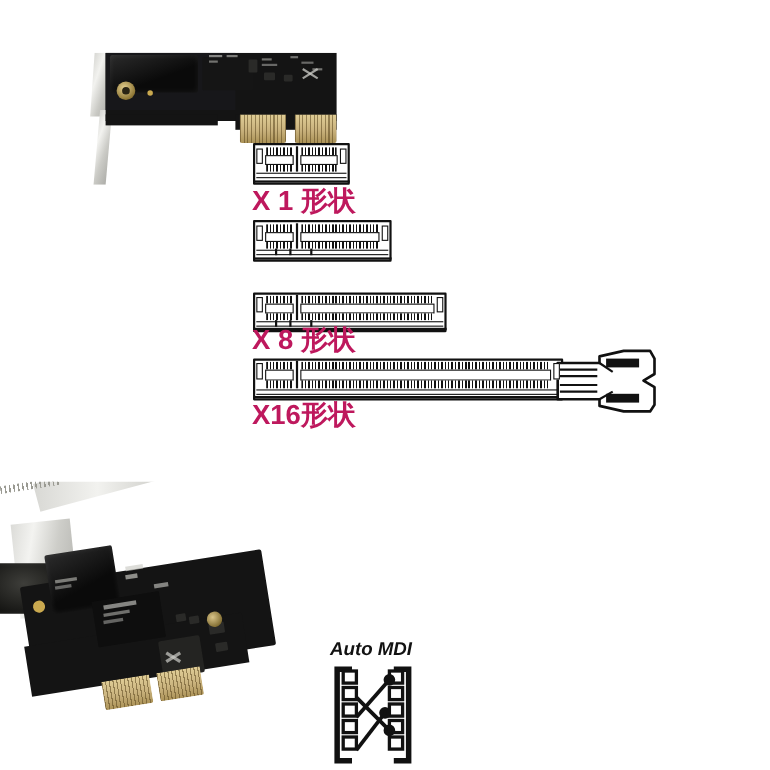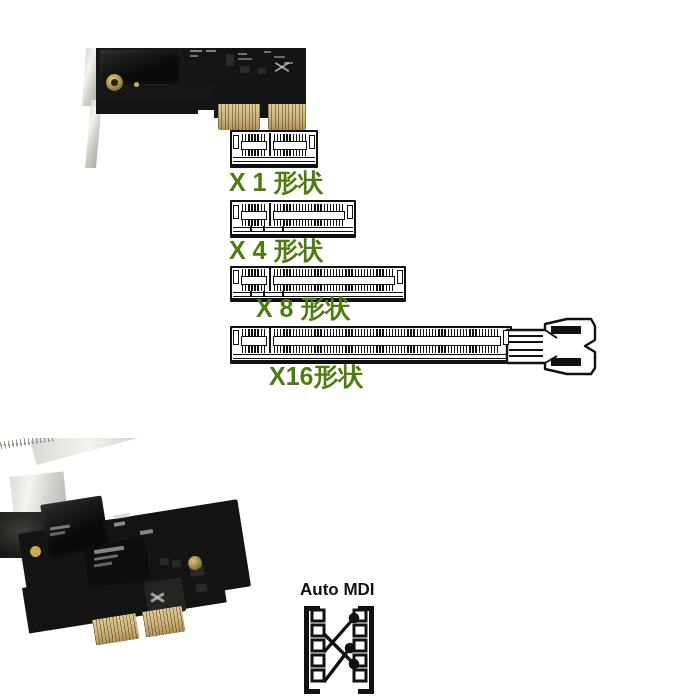--- a/index.html
+++ b/index.html
@@ -13,21 +13,21 @@
   
   .heading{
     position:absolute;color:#0b0b0b;font-weight:bold;white-space:nowrap;
     letter-spacing:-0.2px;
   }
   #title-1{left:104px;top:14px;font-size:27px;}
   #title-2{left:158px;top:422px;font-size:26px;}
 
   
   .slot-label{
-    position:absolute;font-weight:bold;font-size:25px;color:#4d7c0f;
+    position:absolute;font-weight:bold;font-size:25px;color:#be185d;
     white-space:nowrap;letter-spacing:0px;
   }
 
   
   .slot{position:absolute;}
   .slot .body{
     position:absolute;left:0;top:0;right:0;bottom:0;
     background:#ffffff;border:2.2px solid #111;border-radius:1px;
     box-sizing:border-box;
   }
@@ -85,21 +85,21 @@
     border-radius:2px;box-shadow:inset 0 0 6px rgba(255,255,255,.07);
   }
 
   
   #photo-bottom{left:0px;top:438px;width:268px;height:248px;}
 
   
   .icon-wrap{position:absolute;}
   .icon-wrap svg{display:block;}
   .icon-caption{
-    position:absolute;font-weight:bold;font-size:17px;color:#121212;white-space:nowrap;
+    position:absolute;font-weight:bold;font-size:17px;color:#121212;white-space:nowrap;font-style:italic;
   }
 </style>
 </head>
 <body>
 
 <div class="canvas">
 
 
   <div class="photo" id="photo-top">
 
@@ -164,40 +164,39 @@
     <div class="channel" style="left:43px;top:11px;width:72px;height:9px;"></div>
     <div class="pins" style="left:12px;top:20px;width:24px;height:6px;"></div>
     <div class="pins" style="left:44px;top:20px;width:70px;height:6px;"></div>
     <div class="divider" style="left:39px;top:3px;height:23px;"></div>
     <div class="divider" style="left:20px;top:26px;height:6px;"></div>
     <div class="divider" style="left:33px;top:26px;height:6px;"></div>
     <div class="divider" style="left:52px;top:26px;height:6px;"></div>
     <div class="rail" style="top:27px;height:5px;"></div>
     <div class="baseline" style="bottom:2px;"></div>
   </div>
-  <div class="slot-label" style="left:229px;top:234px;">X 4 形状</div>
 
   <div class="slot" id="slot-x8" style="left:230px;top:266px;width:176px;height:36px;">
     <div class="body"></div>
     <div class="endtab" style="left:3px;top:4px;width:6px;height:14px;"></div>
     <div class="endtab" style="right:3px;top:4px;width:6px;height:14px;"></div>
     <div class="pins" style="left:12px;top:3px;width:24px;height:7px;"></div>
     <div class="pins" style="left:44px;top:3px;width:120px;height:7px;"></div>
     <div class="channel" style="left:11px;top:10px;width:26px;height:9px;"></div>
     <div class="channel" style="left:43px;top:10px;width:122px;height:9px;"></div>
     <div class="pins" style="left:12px;top:19px;width:24px;height:6px;"></div>
     <div class="pins" style="left:44px;top:19px;width:120px;height:6px;"></div>
     <div class="divider" style="left:39px;top:2px;height:23px;"></div>
     <div class="divider" style="left:20px;top:25px;height:6px;"></div>
     <div class="divider" style="left:33px;top:25px;height:6px;"></div>
     <div class="divider" style="left:52px;top:25px;height:6px;"></div>
     <div class="rail" style="top:26px;height:5px;"></div>
     <div class="baseline" style="bottom:2px;"></div>
   </div>
-  <div class="slot-label" style="left:229px;top:292px;margin-left:27px;">X 8 形状</div>
+  <div class="slot-label" style="left:229px;top:292px;">X 8 形状</div>
 
   <div class="slot" id="slot-x16" style="left:230px;top:326px;width:282px;height:38px;">
     <div class="body"></div>
     <div class="endtab" style="left:3px;top:4px;width:6px;height:15px;"></div>
     <div class="endtab" style="right:3px;top:4px;width:6px;height:15px;"></div>
     <div class="pins" style="left:12px;top:3px;width:24px;height:7px;"></div>
     <div class="pins" style="left:44px;top:3px;width:226px;height:7px;"></div>
     <div class="channel" style="left:11px;top:10px;width:26px;height:10px;"></div>
     <div class="channel" style="left:43px;top:10px;width:228px;height:10px;"></div>
     <div class="pins" style="left:12px;top:20px;width:24px;height:7px;"></div>
@@ -220,21 +219,21 @@
         <path d="M4 20 L38 20"></path>
         <path d="M4 26 L38 26"></path>
         <path d="M4 34 L38 34"></path>
         <path d="M4 40 L38 40"></path>
         <path d="M40 14 L52 22"></path>
         <path d="M40 47 L52 40"></path>
       </g>
     </svg>
   </div>
 
-  <div class="slot-label" style="left:229px;top:360px;margin-left:40px;">X16形状</div>
+  <div class="slot-label" style="left:229px;top:360px;">X16形状</div>
 
 
   <div class="photo" id="photo-bottom">
 
     <div class="bracket" style="left:30px;top:2px;width:210px;height:26px;transform:rotate(-15deg);transform-origin:left top;"></div>
     <div class="bracket" style="left:14px;top:36px;width:54px;height:86px;transform:rotate(-6deg);opacity:.92;"></div>
 
     <div class="trans" style="left:-18px;top:74px;width:66px;height:46px;background:radial-gradient(ellipse at 60% 40%,#3e3e3a,#141412 75%);border-radius:6px;"></div>
 
     <div class="pcb" style="left:18px;top:96px;width:222px;height:88px;transform:rotate(-9deg);transform-origin:left top;border-radius:2px;"></div>

